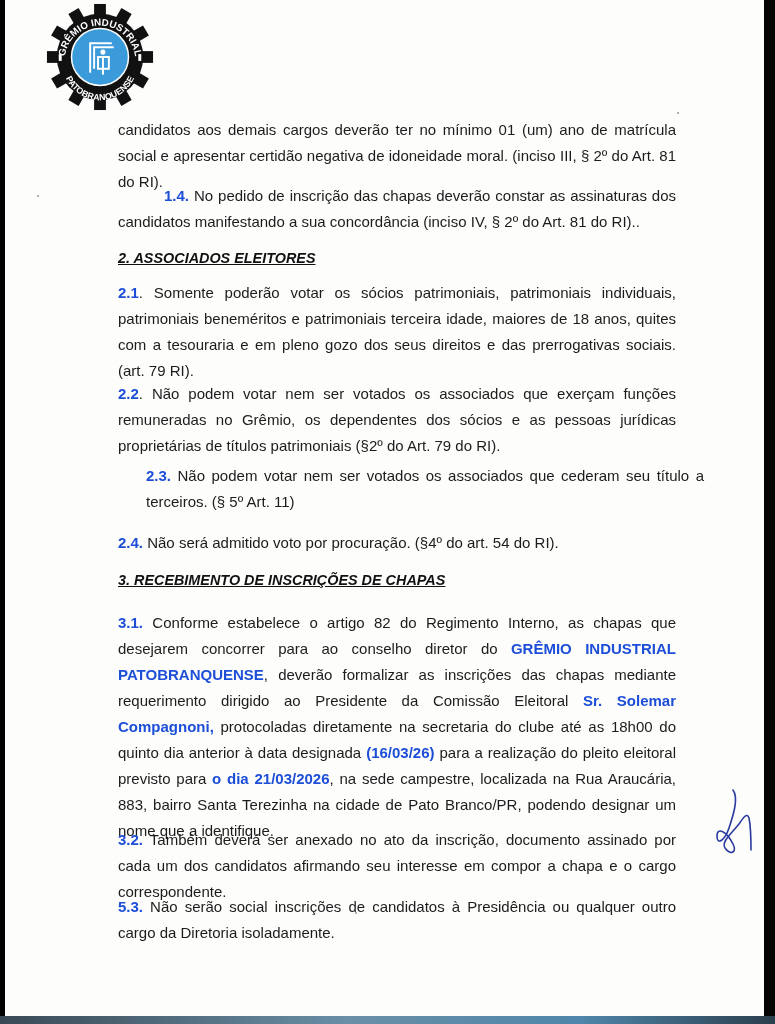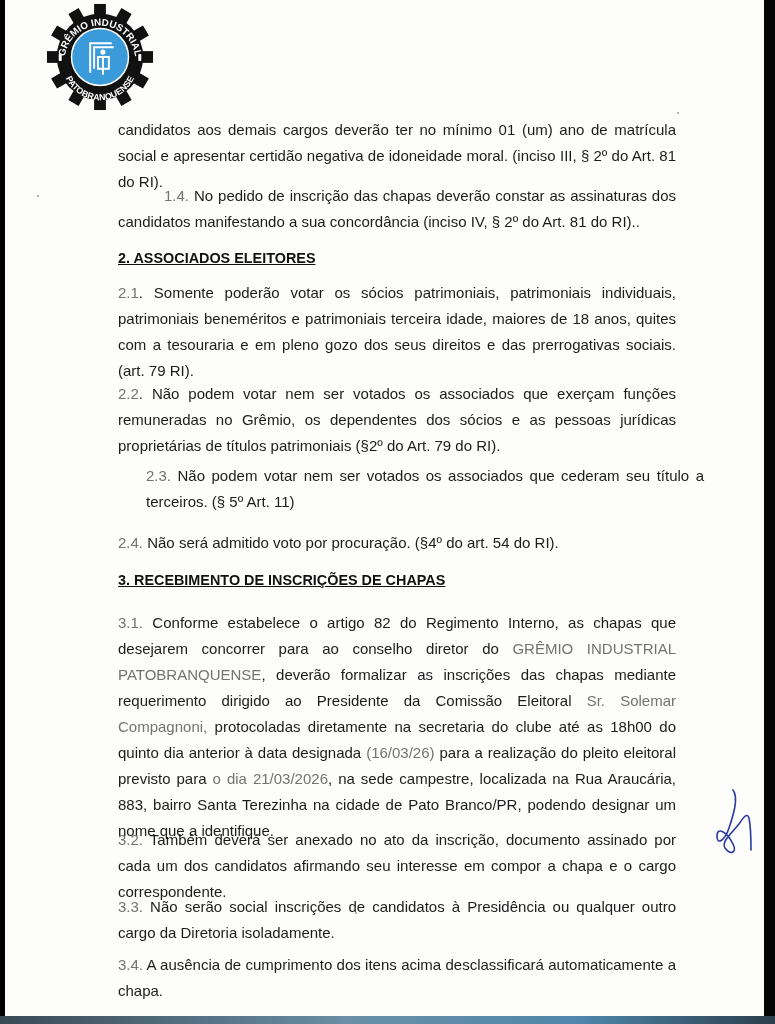--- a/index.html
+++ b/index.html
@@ -20,25 +20,25 @@
     background:linear-gradient(90deg,#3a4a55 0%,#6a8fa6 45%,#4f86aa 75%,#2b3e4c 100%);
   }
   .logo {
     position:absolute; left:36px; top:2px; width:118px; height:110px;
   }
   .text {
     position:absolute; left:113px; width:558px;
     font-size:15px; line-height:26px; color:#1c1c1c;
     text-align:justify;
   }
-  .text b { font-weight:normal; color:#737373; }
+  .text b { font-weight:bold; color:#1d4ed8; }
   .indent { text-indent:46px; }
   .heading {
     position:absolute; left:113px; font-size:14.4px; font-weight:bold;
-    text-decoration:underline; color:#111;
+    text-decoration:underline; color:#111;font-style:italic;
   }
   .signature { position:absolute; left:706px; top:788px; width:50px; height:75px; }
   .speck { position:absolute; width:2px; height:2px; background:#999; border-radius:1px; }
 </style>
 </head>
 <body>
 
 <div class="page">
 
   <svg class="logo" viewBox="0 0 120 112">
@@ -94,23 +94,22 @@
   <div class="text" style="top:463px;margin-left:28px;"><b>2.3.</b><span> Não podem votar nem ser votados os associados que cederam seu título a terceiros. (§ 5º Art. 11)</span></div>
 
   <div class="text" style="top:530px;"><b>2.4.</b><span> Não será admitido voto por procuração. (§4º do art. 54 do RI).</span></div>
 
   <div class="heading" style="top:572px;">3. RECEBIMENTO DE INSCRIÇÕES DE CHAPAS</div>
 
   <div class="text" style="top:610px;"><b>3.1.</b><span> Conforme estabelece o artigo 82 do Regimento Interno, as chapas que desejarem concorrer para ao conselho diretor do </span><b>GRÊMIO INDUSTRIAL PATOBRANQUENSE</b><span>, deverão formalizar as inscrições das chapas mediante requerimento dirigido ao Presidente da Comissão Eleitoral </span><b>Sr. Solemar Compagnoni,</b><span> protocoladas diretamente na secretaria do clube até as 18h00 do quinto dia anterior à data designada </span><b>(16/03/26)</b><span> para a realização do pleito eleitoral previsto para </span><b>o dia 21/03/2026</b><span>, na sede campestre, localizada na Rua Araucária, 883, bairro Santa Terezinha na cidade de Pato Branco/PR, podendo designar um nome que a identifique.</span></div>
 
   <div class="text" style="top:827px;"><b>3.2.</b><span> Também deverá ser anexado no ato da inscrição, documento assinado por cada um dos candidatos afirmando seu interesse em compor a chapa e o cargo correspondente.</span></div>
 
-  <div class="text" style="top:894px;"><b>3.3.</b><span> Não serão social inscrições de candidatos à Presidência ou qualquer outro cargo da Diretoria isoladamente.</span></div>
+  <div class="text" style="top:894px;"><b>5.3.</b><span> Não serão social inscrições de candidatos à Presidência ou qualquer outro cargo da Diretoria isoladamente.</span></div>
 
-  <div class="text" style="top:952px;"><b>3.4.</b><span> A ausência de cumprimento dos itens acima desclassificará automaticamente a chapa.</span></div>
 
   <svg class="signature" viewBox="0 0 50 75">
     <path d="M22,2 C28,10 22,28 18,40 C14,52 6,58 6,48 C6,38 16,44 22,56 C26,64 20,68 14,60 C10,54 20,46 28,36 C32,30 36,24 38,30 C40,40 40,54 40,62" fill="none" stroke="#2a3a9e" stroke-width="1.6" stroke-linecap="round"></path>
   </svg>
 
   <div class="speck" style="left:32px;top:195px;"></div>
   <div class="speck" style="left:350px;top:912px;"></div>
   <div class="speck" style="left:672px;top:112px;"></div>
 </div>
 

